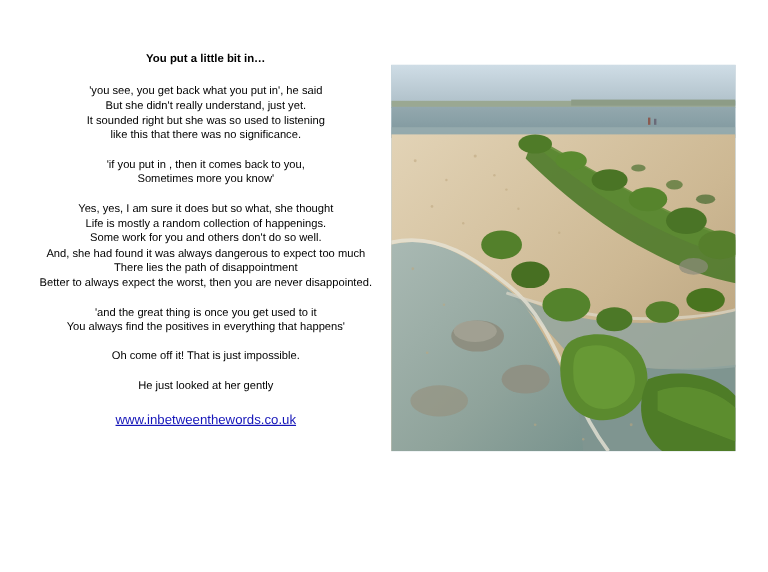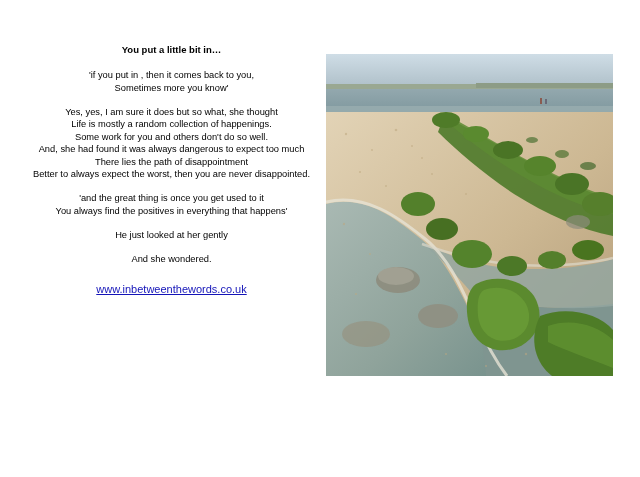--- a/index.html
+++ b/index.html
@@ -69,32 +69,36 @@
 </style>
 </head>
 <body>
 
 <div class="slide">
 
   <div class="text-col">
 
     <div class="poem-title">You put a little bit in…</div>
 
+    <div class="stanza">'you see, you get back what you put in', he said
+But she didn't really understand, just yet.
+It sounded right but she was so used to listening
+like this that there was no significance.</div>
     <div class="stanza">'if you put in , then it comes back to you,
 Sometimes more you know'</div>
     <div class="stanza">Yes, yes, I am sure it does but so what, she thought
 Life is mostly a random collection of happenings.
 Some work for you and others don't do so well.
 And, she had found it was always dangerous to expect too much
 There lies the path of disappointment
 Better to always expect the worst, then you are never disappointed.</div>
     <div class="stanza">'and the great thing is once you get used to it
 You always find the positives in everything that happens'</div>
+    <div class="stanza">Oh come off it! That is just impossible.</div>
     <div class="stanza">He just looked at her gently</div>
-    <div class="stanza">And she wondered.</div>
 
     <div class="link-row">
       <a class="poem-link" href="#">www.inbetweenthewords.co.uk</a>
     </div>
   </div>
 
   <div class="photo">
     <svg viewBox="0 0 287 322" preserveAspectRatio="none">
       <defs>
         <linearGradient id="skyGrad" x1="0" y1="0" x2="0" y2="1">

